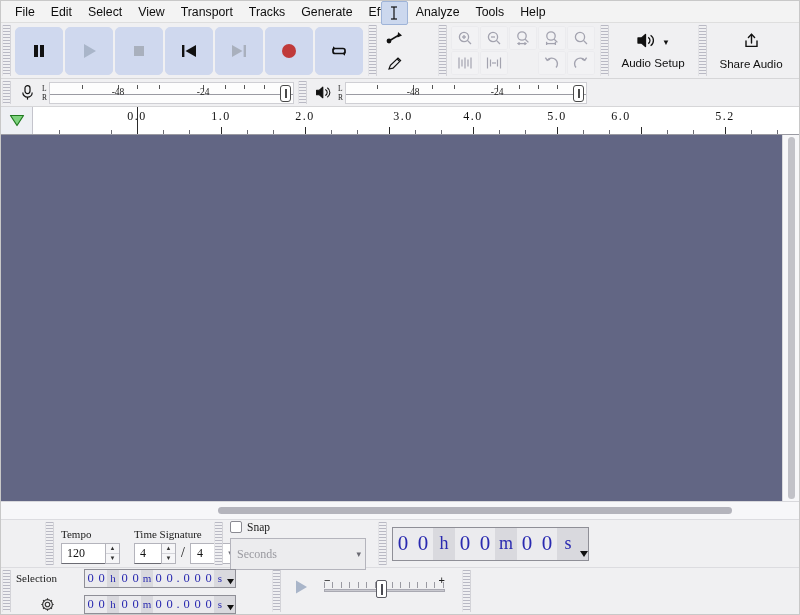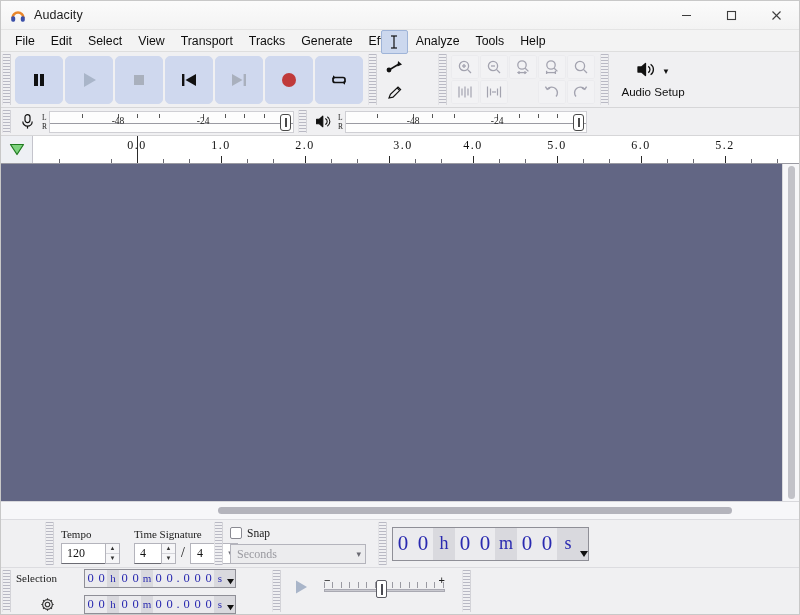--- a/index.html
+++ b/index.html
@@ -234,21 +234,21 @@
     display: flex; flex-direction: column;
     border: 1px solid #b4b4bc; background: #f6f6f8; margin-left: -1px;
   }
   .spin-half {
     flex: 1; display: flex; align-items: center; justify-content: center;
     font-size: 6px; color: #333;
   }
   .spin-half + .spin-half { border-top: 1px solid #d4d4da; }
   .combo {
     border: 1px solid #b4b4bc; background: #fff;
-    height: 20px; display: flex; align-items: center;
+    height: 32px; display: flex; align-items: center;
     padding: 0 4px 0 6px; font-size: 12px; color: #111;
     font-family: "Liberation Serif", serif;
   }
   .combo.disabled { background: #ececee; color: #9a9aa0; }
   .combo-arrow { margin-left: auto; color: #6a6a72; font-size: 9px; padding-left: 6px; }
 
   .checkbox-row { display: flex; align-items: center; gap: 5px; }
   .checkbox {
     width: 12px; height: 12px; border: 1px solid #8a8a92;
     background: #fff; border-radius: 2px;
@@ -314,48 +314,20 @@
   }
   .status-cell.grow { flex: 1 1 auto; border-right: none; }
   .status-cell.w1 { width: 190px; }
   .status-cell.w2 { width: 300px; }
 </style>
 </head>
 <body>
 
 <div id="app">
 
-  <div class="titlebar">
-    <div class="title-logo">
-      <svg width="16" height="16" viewBox="0 0 16 16">
-        <path d="M2.5 11 A5.5 5.5 0 0 1 13.5 11" fill="none" stroke="#e8862b" stroke-width="2.6"></path>
-        <rect x="1.2" y="9.3" width="4" height="5.4" rx="1.6" fill="#3b4fa8"></rect>
-        <rect x="10.8" y="9.3" width="4" height="5.4" rx="1.6" fill="#3b4fa8"></rect>
-      </svg>
-    </div>
-    <div class="title-text">Audacity</div>
-    <div class="win-ctrls">
-      <div class="win-btn">
-        <svg width="11" height="11" viewBox="0 0 11 11">
-            <line x1="1" y1="5.5" x2="10" y2="5.5" stroke="#3c3c3c" stroke-width="1"></line>
-          </svg>
-      </div>
-      <div class="win-btn">
-        <svg width="11" height="11" viewBox="0 0 11 11">
-            <rect x="1.5" y="1.5" width="8" height="8" fill="none" stroke="#3c3c3c" stroke-width="1.1"></rect>
-          </svg>
-      </div>
-      <div class="win-btn close">
-        <svg width="11" height="11" viewBox="0 0 11 11">
-            <line x1="1.5" y1="1.5" x2="9.5" y2="9.5" stroke="currentColor" stroke-width="1.1"></line>
-            <line x1="9.5" y1="1.5" x2="1.5" y2="9.5" stroke="currentColor" stroke-width="1.1"></line>
-          </svg>
-      </div>
-    </div>
-  </div>
 
   <div class="menubar">
     <div class="menu-item">File</div>
     <div class="menu-item">Edit</div>
     <div class="menu-item">Select</div>
     <div class="menu-item">View</div>
     <div class="menu-item">Transport</div>
     <div class="menu-item">Tracks</div>
     <div class="menu-item">Generate</div>
     <div class="menu-item">Effect</div>
@@ -532,20 +504,33 @@
               <path d="M12.2 5.4 a3.6 3.6 0 0 1 0 6.2"></path>
               <path d="M14.6 3.2 a6.4 6.4 0 0 1 0 10.6"></path>
             </svg>
           </span>
           <span style="font-size:8px;color:#111;">▼</span>
         </div>
         <div class="bigbtn-label">Audio Setup</div>
       </div>
     </div>
 
+    <div class="tb">
+      <div class="grabber"></div>
+      <div class="bigbtn">
+        <span>
+          <svg width="19" height="18" viewBox="0 0 19 18" fill="none" stroke="#111" stroke-width="1.4" stroke-linecap="round">
+            <line x1="9.5" y1="2.4" x2="9.5" y2="11"></line>
+            <polyline points="6.4,5.4 9.5,2.2 12.6,5.4"></polyline>
+            <polyline points="4,9 4,14.4 15,14.4 15,9"></polyline>
+          </svg>
+        </span>
+        <div class="bigbtn-label">Share Audio</div>
+      </div>
+    </div>
   </div>
 
   <div class="toolbar-dock" style="height:28px;">
 
     <div class="tb" style="width:296px;">
       <div class="grabber"></div>
       <div class="meter" style="flex:1 1 auto;">
         <div class="meter-icon">
           <svg width="15" height="17" viewBox="0 0 15 17" fill="none" stroke="#111" stroke-width="1.2">
             <rect x="5" y="1.6" width="5" height="8" rx="2.5"></rect>
@@ -636,21 +621,21 @@
       <div class="r-minor" style="left:382px"></div>
       <div class="r-minor" style="left:408px"></div>
       <div class="r-label" style="left:440px">4.0</div>
       <div class="r-major" style="left:440px"></div>
       <div class="r-minor" style="left:466px"></div>
       <div class="r-minor" style="left:492px"></div>
       <div class="r-label" style="left:524px">5.0</div>
       <div class="r-major" style="left:524px"></div>
       <div class="r-minor" style="left:550px"></div>
       <div class="r-minor" style="left:576px"></div>
-      <div class="r-label" style="left:608px">6.0</div>
+      <div class="r-label" style="left:588px">6.0</div>
       <div class="r-major" style="left:608px"></div>
       <div class="r-minor" style="left:634px"></div>
       <div class="r-minor" style="left:660px"></div>
       <div class="r-label" style="left:692px">5.2</div>
       <div class="r-major" style="left:692px"></div>
       <div class="r-minor" style="left:718px"></div>
       <div class="r-minor" style="left:744px"></div>
       <div class="r-cursor" style="left:104px"></div>
     </div>
   </div>

